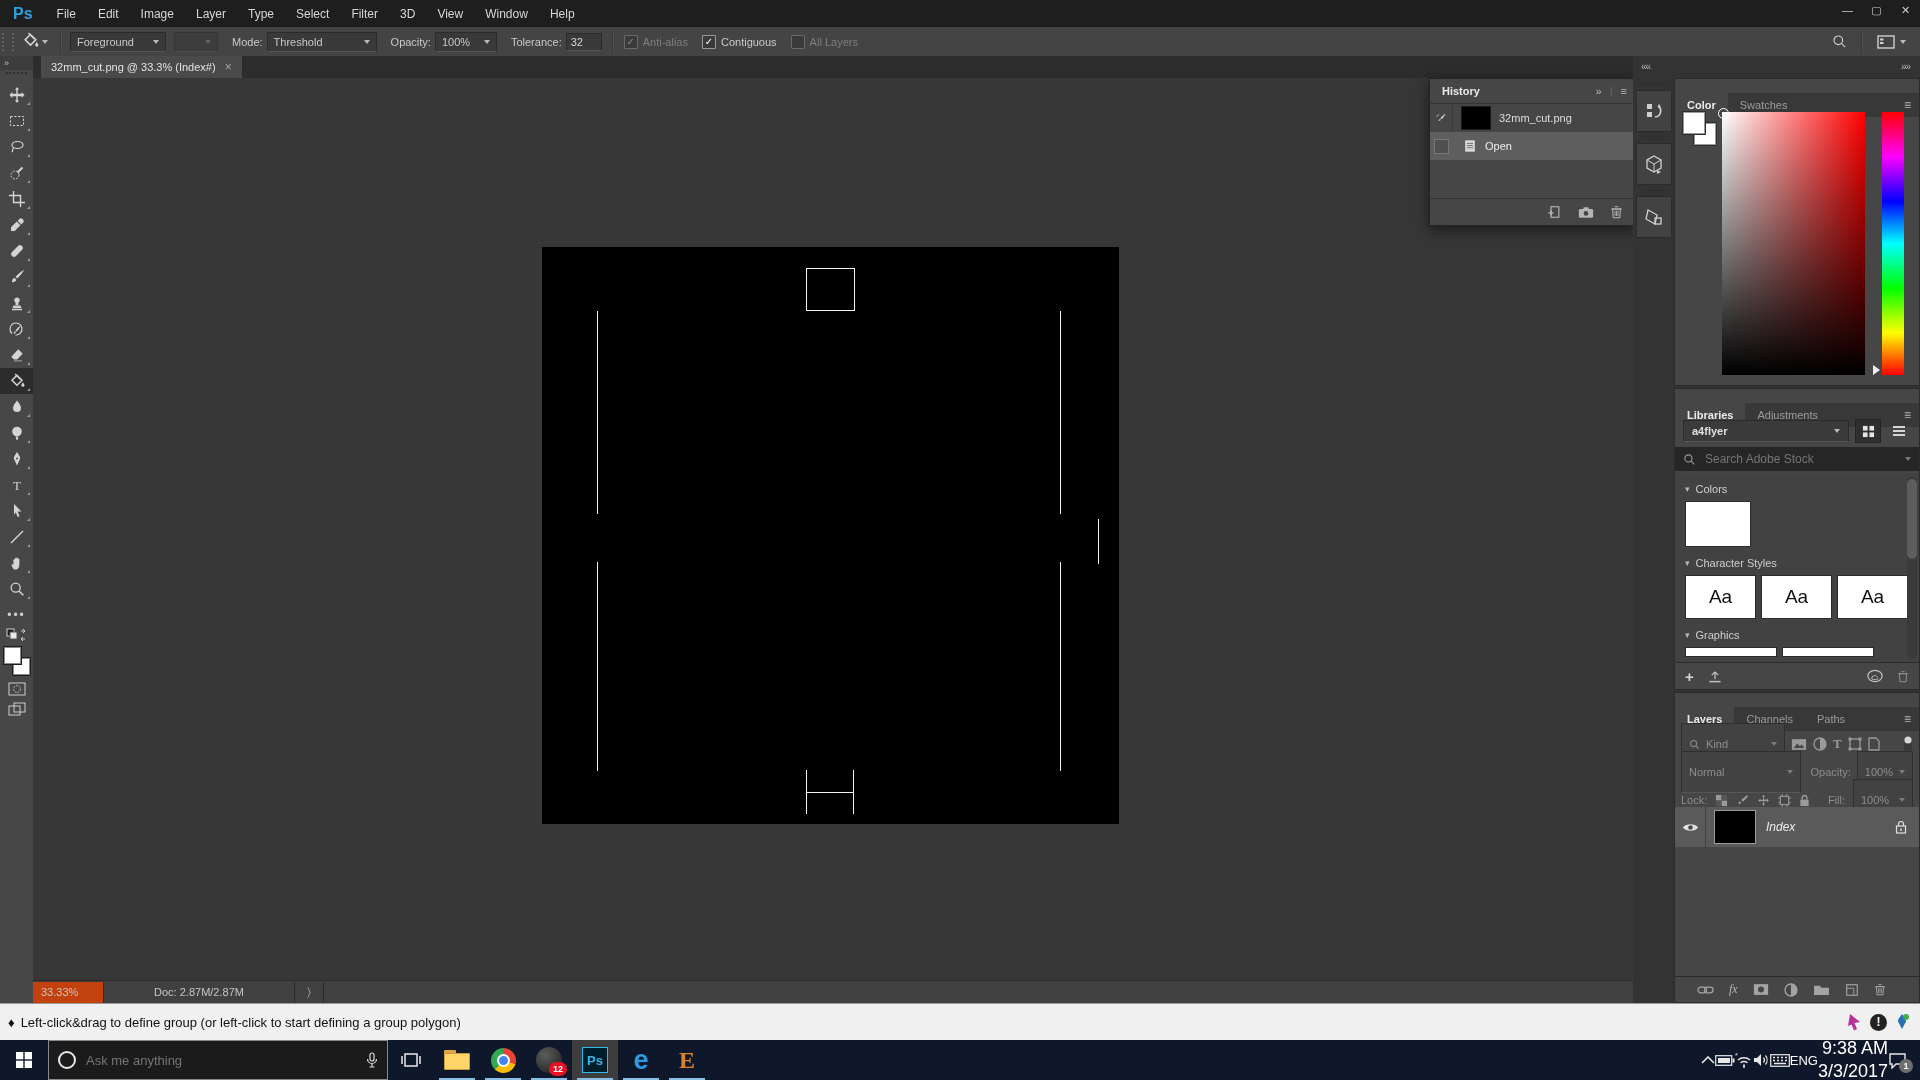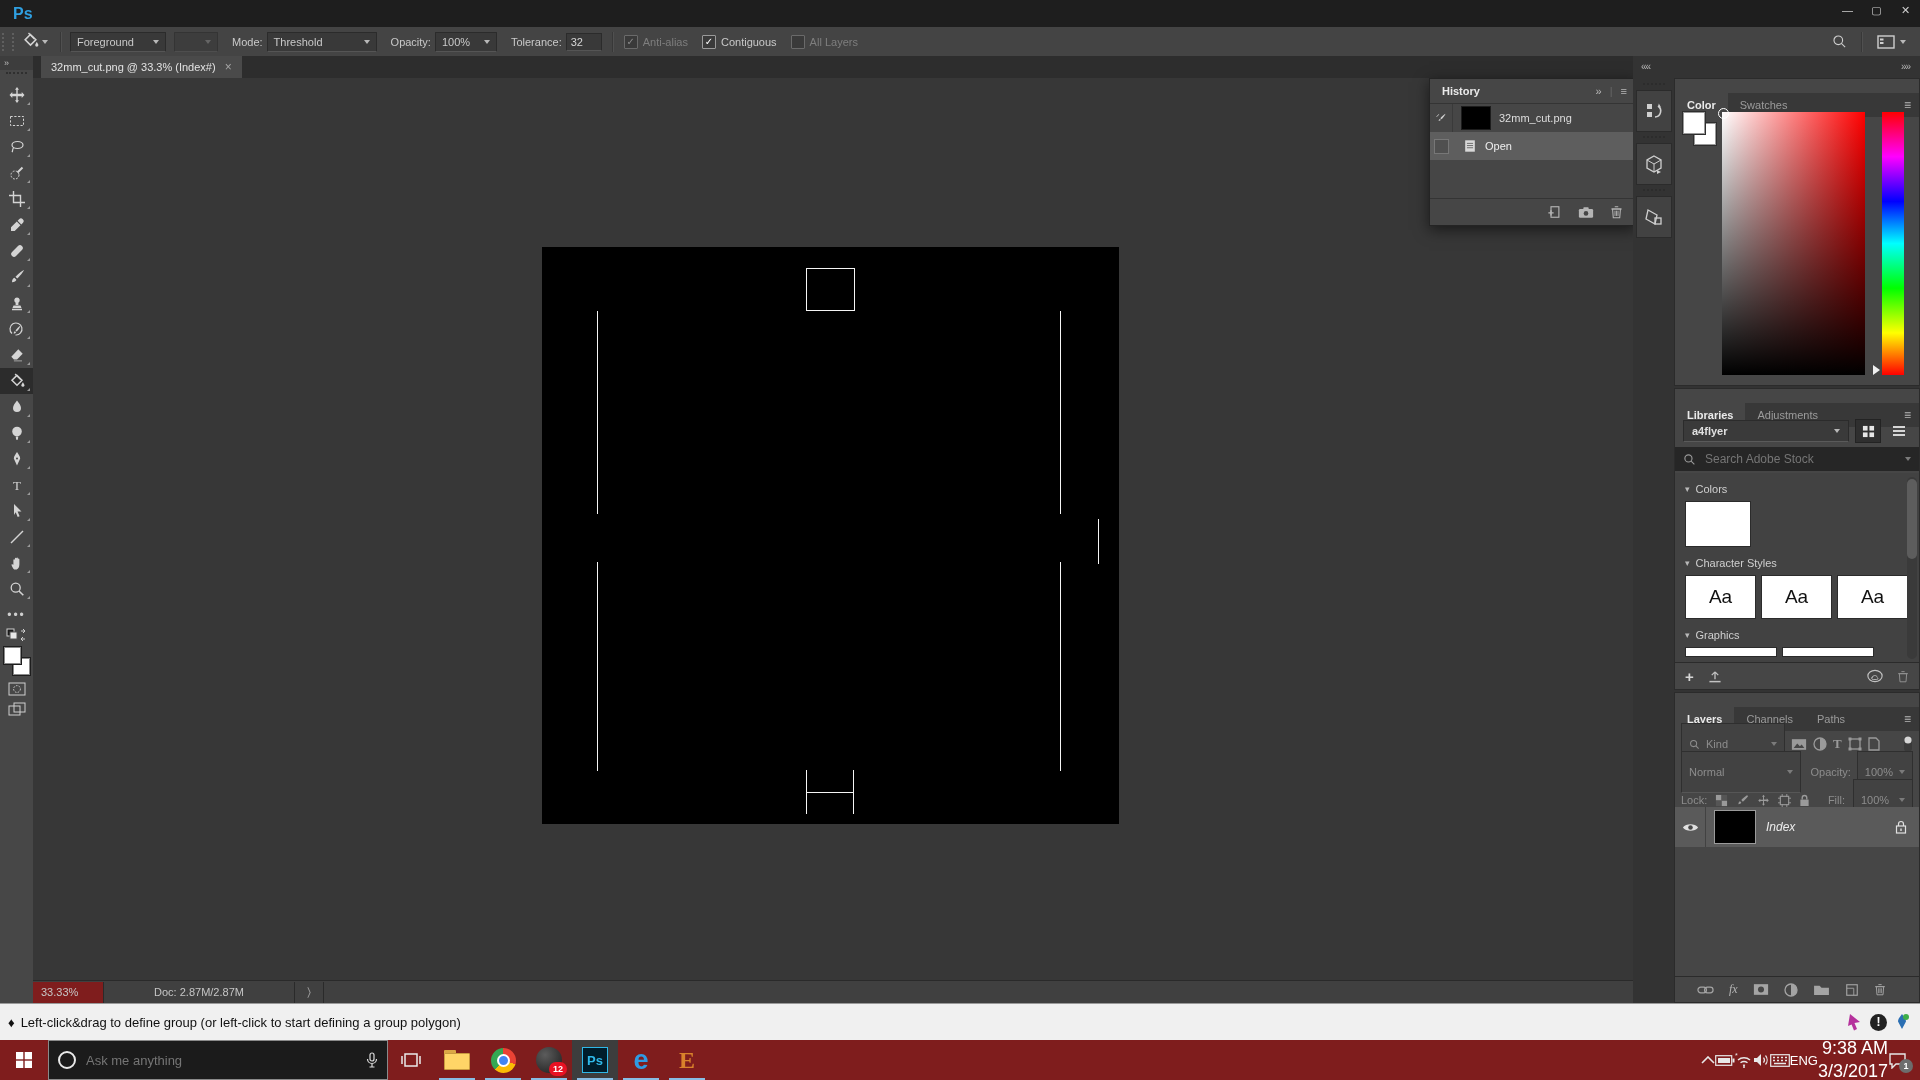--- a/index.html
+++ b/index.html
@@ -50,21 +50,21 @@
   .doctab{margin-left:8px;background:#4a4a4a;display:flex;align-items:center;gap:9px;padding:0 10px;color:#e2e2e2;font-size:11px;}
   .doctab .x{color:#a5a5a5;font-size:12px;}
   .canvas-wrap{position:absolute;left:0;top:22px;right:0;bottom:22px;background:#373737;overflow:hidden;}
   .canvas{position:absolute;left:509px;top:169px;width:577px;height:577px;background:#000;}
   .mark{position:absolute;background:#f5f5f5;}
   .mark.v{width:1px;}
   .mark.h{height:1px;}
   .mark.rect{background:transparent;border:1px solid #f5f5f5;}
   .docstatus{position:absolute;left:0;bottom:0;right:0;height:22px;background:#404040;border-top:1px solid #2a2a2a;
     display:flex;align-items:center;color:#c6c6c6;font-size:11px;}
-  .ds-zoom{width:62px;height:21px;display:flex;align-items:center;padding-left:8px;border-right:1px solid #2a2a2a;background:#7f1d1d;}
+  .ds-zoom{width:62px;height:21px;display:flex;align-items:center;padding-left:8px;border-right:1px solid #2a2a2a;background:#c2410c;}
   .ds-doc{width:190px;height:21px;display:flex;align-items:center;justify-content:center;border-right:1px solid #2a2a2a;}
   .ds-btn{width:28px;height:21px;display:flex;align-items:center;justify-content:center;color:#9f9f9f;border-right:1px solid #2a2a2a;font-size:12px;}
   
   .rightcol{position:absolute;right:0;top:56px;width:287px;bottom:77px;background:#333333;}
   .collapse{position:absolute;top:5px;font-size:10px;color:#b5b5b5;letter-spacing:-1px;}
   .dockstrip{position:absolute;left:3px;top:24px;width:36px;}
   .dock-btn{width:34px;height:40px;background:#424242;border:1px solid #2b2b2b;display:flex;align-items:center;justify-content:center;margin-bottom:4px;}
   .dock-grip{width:22px;height:4px;border-top:2px dotted #2c2c2c;margin:3px auto 1px auto;}
   .panelcol{position:absolute;left:41px;top:0;right:0;bottom:0;}
   .panel{position:absolute;left:0;right:0;background:#464646;border:1px solid #2b2b2b;box-sizing:border-box;}
@@ -122,21 +122,21 @@
   .h-footer{position:absolute;bottom:0;left:0;right:0;height:26px;border-top:1px solid #343434;display:flex;align-items:center;
     justify-content:flex-end;gap:16px;padding-right:12px;color:#b5b5b5;}
   
   .hintbar{position:absolute;left:0;bottom:40px;width:100%;height:37px;background:#f0f0f0;border-top:1px solid #9a9a9a;
     display:flex;align-items:center;color:#111;font-size:13px;box-sizing:border-box;}
   .hint-text{padding-left:8px;display:flex;gap:6px;align-items:center;}
   .hint-icons{margin-left:auto;display:flex;align-items:center;gap:7px;padding-right:10px;}
   .hint-excl{width:17px;height:17px;border-radius:50%;background:#222;color:#fff;display:flex;align-items:center;justify-content:center;
     font-weight:bold;font-size:12px;}
   
-  .taskbar{position:absolute;left:0;bottom:0;width:100%;height:40px;background:#7f1d1d;display:flex;align-items:stretch;color:#fff;}
+  .taskbar{position:absolute;left:0;bottom:0;width:100%;height:40px;background:#0f172a;display:flex;align-items:stretch;color:#fff;}
   .tb-start{width:48px;display:flex;align-items:center;justify-content:center;}
   .tb-search{width:340px;background:#1b1b1b;border:1px solid #8a8a8a;box-sizing:border-box;display:flex;align-items:center;gap:8px;padding:0 9px;}
   .cortana-ring{width:18px;height:18px;border:2.5px solid #e9e9e9;border-radius:50%;box-sizing:border-box;}
   .tb-search input{flex:1;background:transparent;border:none;outline:none;color:#cfcfcf;font-size:13px;font-family:"Liberation Sans",sans-serif;}
   .tb-app{position:relative;width:46px;display:flex;align-items:center;justify-content:center;}
   .tb-app.active{background:#3d3d3d;}
   .tb-app .underline{position:absolute;bottom:0;left:5px;right:5px;height:2px;background:#88bde4;}
   .ps-icon{width:26px;height:26px;background:#001d2b;border:1.5px solid #2fb8e8;box-sizing:border-box;display:flex;align-items:center;
     justify-content:center;color:#2fb8e8;font-weight:bold;font-size:13px;}
   .edge-e{color:#2f9ae3;font-size:27px;font-weight:bold;line-height:1;}
@@ -159,20 +159,33 @@
   .icon-line{stroke:#e8e8e8;stroke-width:1.2;fill:none;}
   .gray-icons svg{opacity:.85}
 </style>
 </head>
 <body>
 
 <div class="screen">
 
   <div class="menubar">
     <div class="ps-logo">Ps</div>
+    <div style="display:flex">
+        <div class="menu-item">File</div>
+        <div class="menu-item">Edit</div>
+        <div class="menu-item">Image</div>
+        <div class="menu-item">Layer</div>
+        <div class="menu-item">Type</div>
+        <div class="menu-item">Select</div>
+        <div class="menu-item">Filter</div>
+        <div class="menu-item">3D</div>
+        <div class="menu-item">View</div>
+        <div class="menu-item">Window</div>
+        <div class="menu-item">Help</div>
+      </div>
     <div class="win-controls">
         <div class="win-btn">—</div>
         <div class="win-btn">▢</div>
         <div class="win-btn">✕</div>
       </div>
   </div>
 
   <div class="optionsbar">
     <div class="ob-grip"></div>
     <div class="ob-tool">

